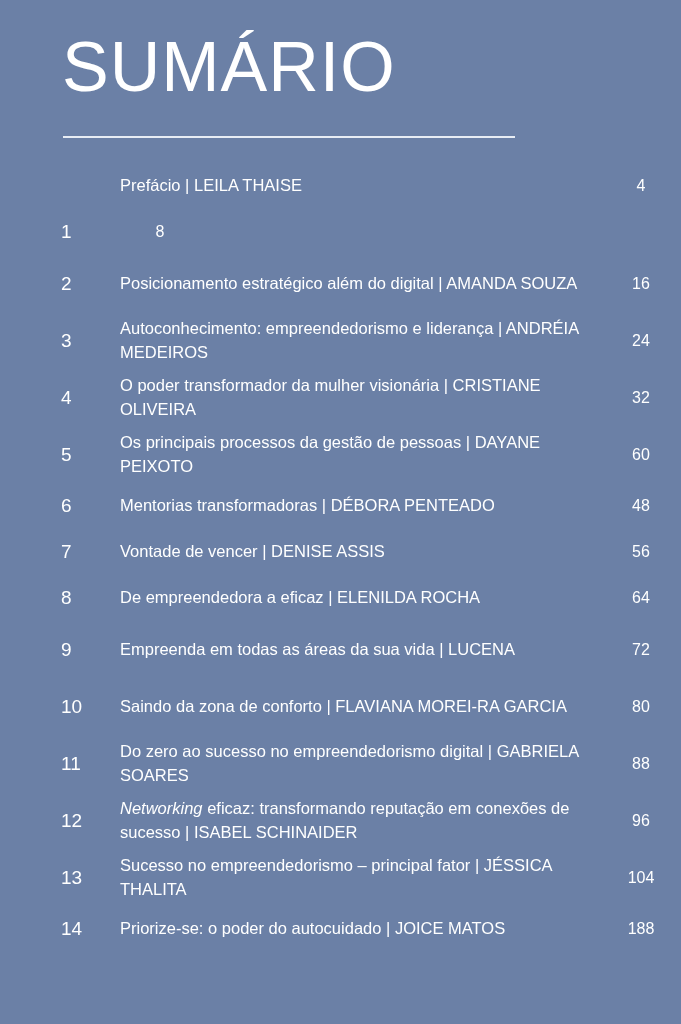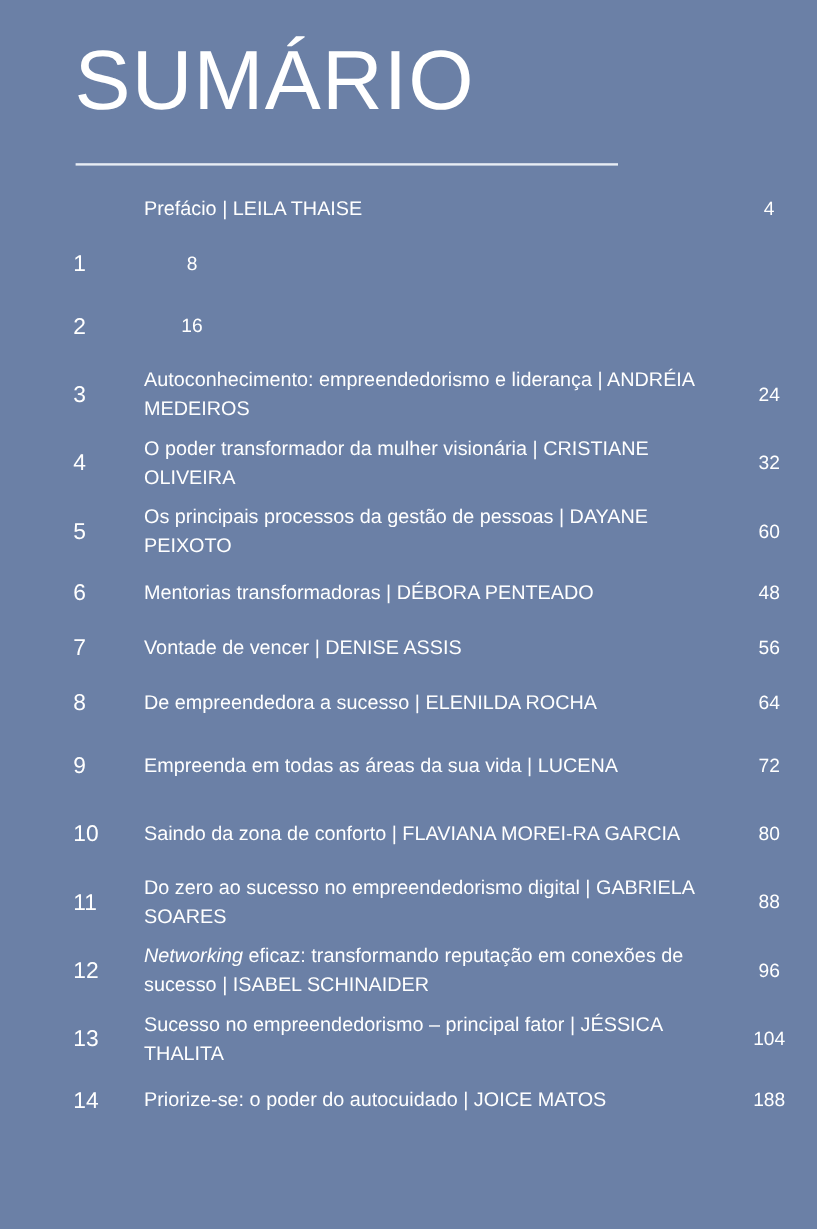--- a/index.html
+++ b/index.html
@@ -36,21 +36,21 @@
     position: absolute;
     left: 63px;
     top: 136px;
     width: 452px;
     height: 2px;
     background: #e8edf4;
   }
   .toc {
     position: absolute;
     left: 0;
-    top: 152px;
+    top: 163px;
     width: 597px;
   }
   .row {
     display: flex;
     align-items: center;
     width: 681px;
     box-sizing: border-box;
     padding: 0 0 0 55px;
     min-height: 46px;
   }
@@ -99,20 +99,21 @@
         <div class="num"></div>
         <div class="entry"><span>Prefácio | </span><span class="author">LEILA THAISE</span></div>
         <div class="pg">4</div>
       </div>
       <div class="row">
         <div class="num">1</div>
         <div class="pg">8</div>
       </div>
       <div class="row two-line">
         <div class="num">2</div>
+        <div class="entry"><span>Posicionamento estratégico além do digital | </span><span class="author">AMANDA SOUZA</span></div>
         <div class="pg">16</div>
       </div>
       <div class="row two-line">
         <div class="num">3</div>
         <div class="entry"><span>Autoconhecimento: empreendedorismo e liderança | </span><span class="author">ANDRÉIA MEDEIROS</span></div>
         <div class="pg">24</div>
       </div>
       <div class="row two-line">
         <div class="num">4</div>
         <div class="entry"><span>O poder transformador da mulher visionária | </span><span class="author">CRISTIANE OLIVEIRA</span></div>
@@ -128,21 +129,21 @@
         <div class="entry"><span>Mentorias transformadoras | </span><span class="author">DÉBORA PENTEADO</span></div>
         <div class="pg">48</div>
       </div>
       <div class="row">
         <div class="num">7</div>
         <div class="entry"><span>Vontade de vencer | </span><span class="author">DENISE ASSIS</span></div>
         <div class="pg">56</div>
       </div>
       <div class="row">
         <div class="num">8</div>
-        <div class="entry"><span>De empreendedora a sucesso | </span><span class="author">ELENILDA ROCHA</span></div>
+        <div class="entry"><span>De empreendedora a eficaz | </span><span class="author">ELENILDA ROCHA</span></div>
         <div class="pg">64</div>
       </div>
       <div class="row two-line">
         <div class="num">9</div>
         <div class="entry"><span>Empreenda em todas as áreas da sua vida | </span><span class="author">LUCENA</span></div>
         <div class="pg">72</div>
       </div>
       <div class="row two-line">
         <div class="num">10</div>
         <div class="entry"><span>Saindo da zona de conforto | </span><span class="author">FLAVIANA MOREI-RA GARCIA</span></div>

